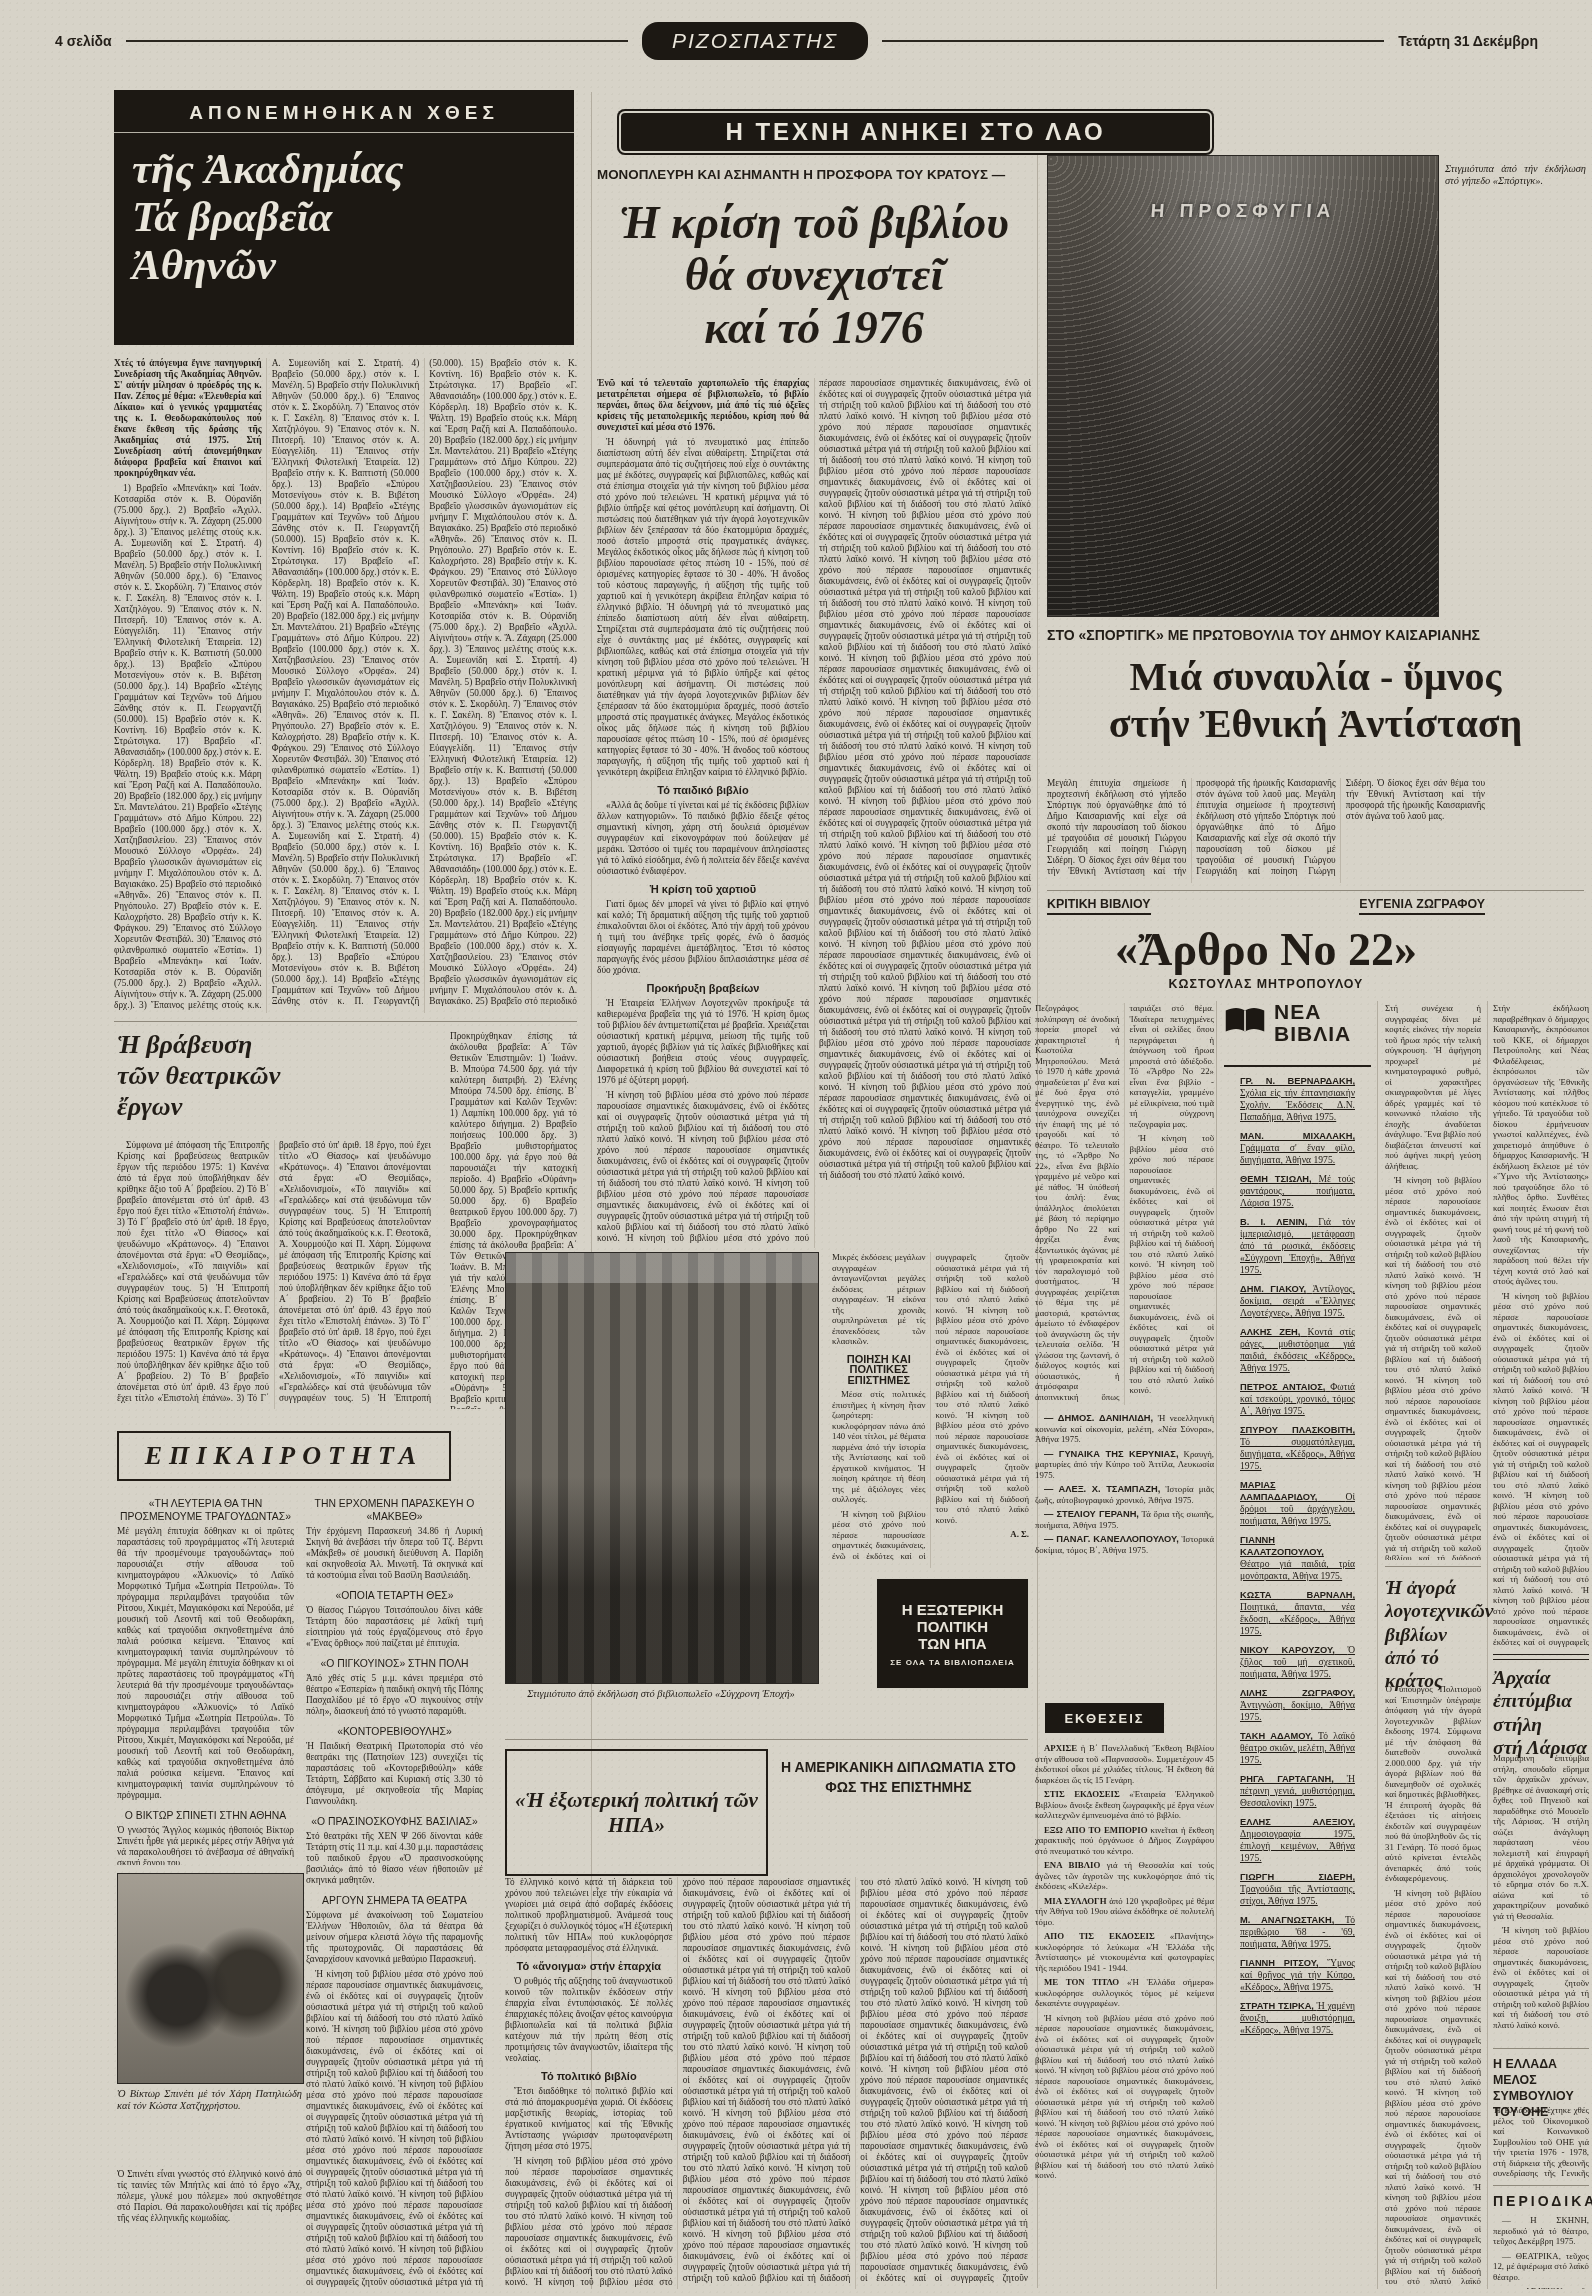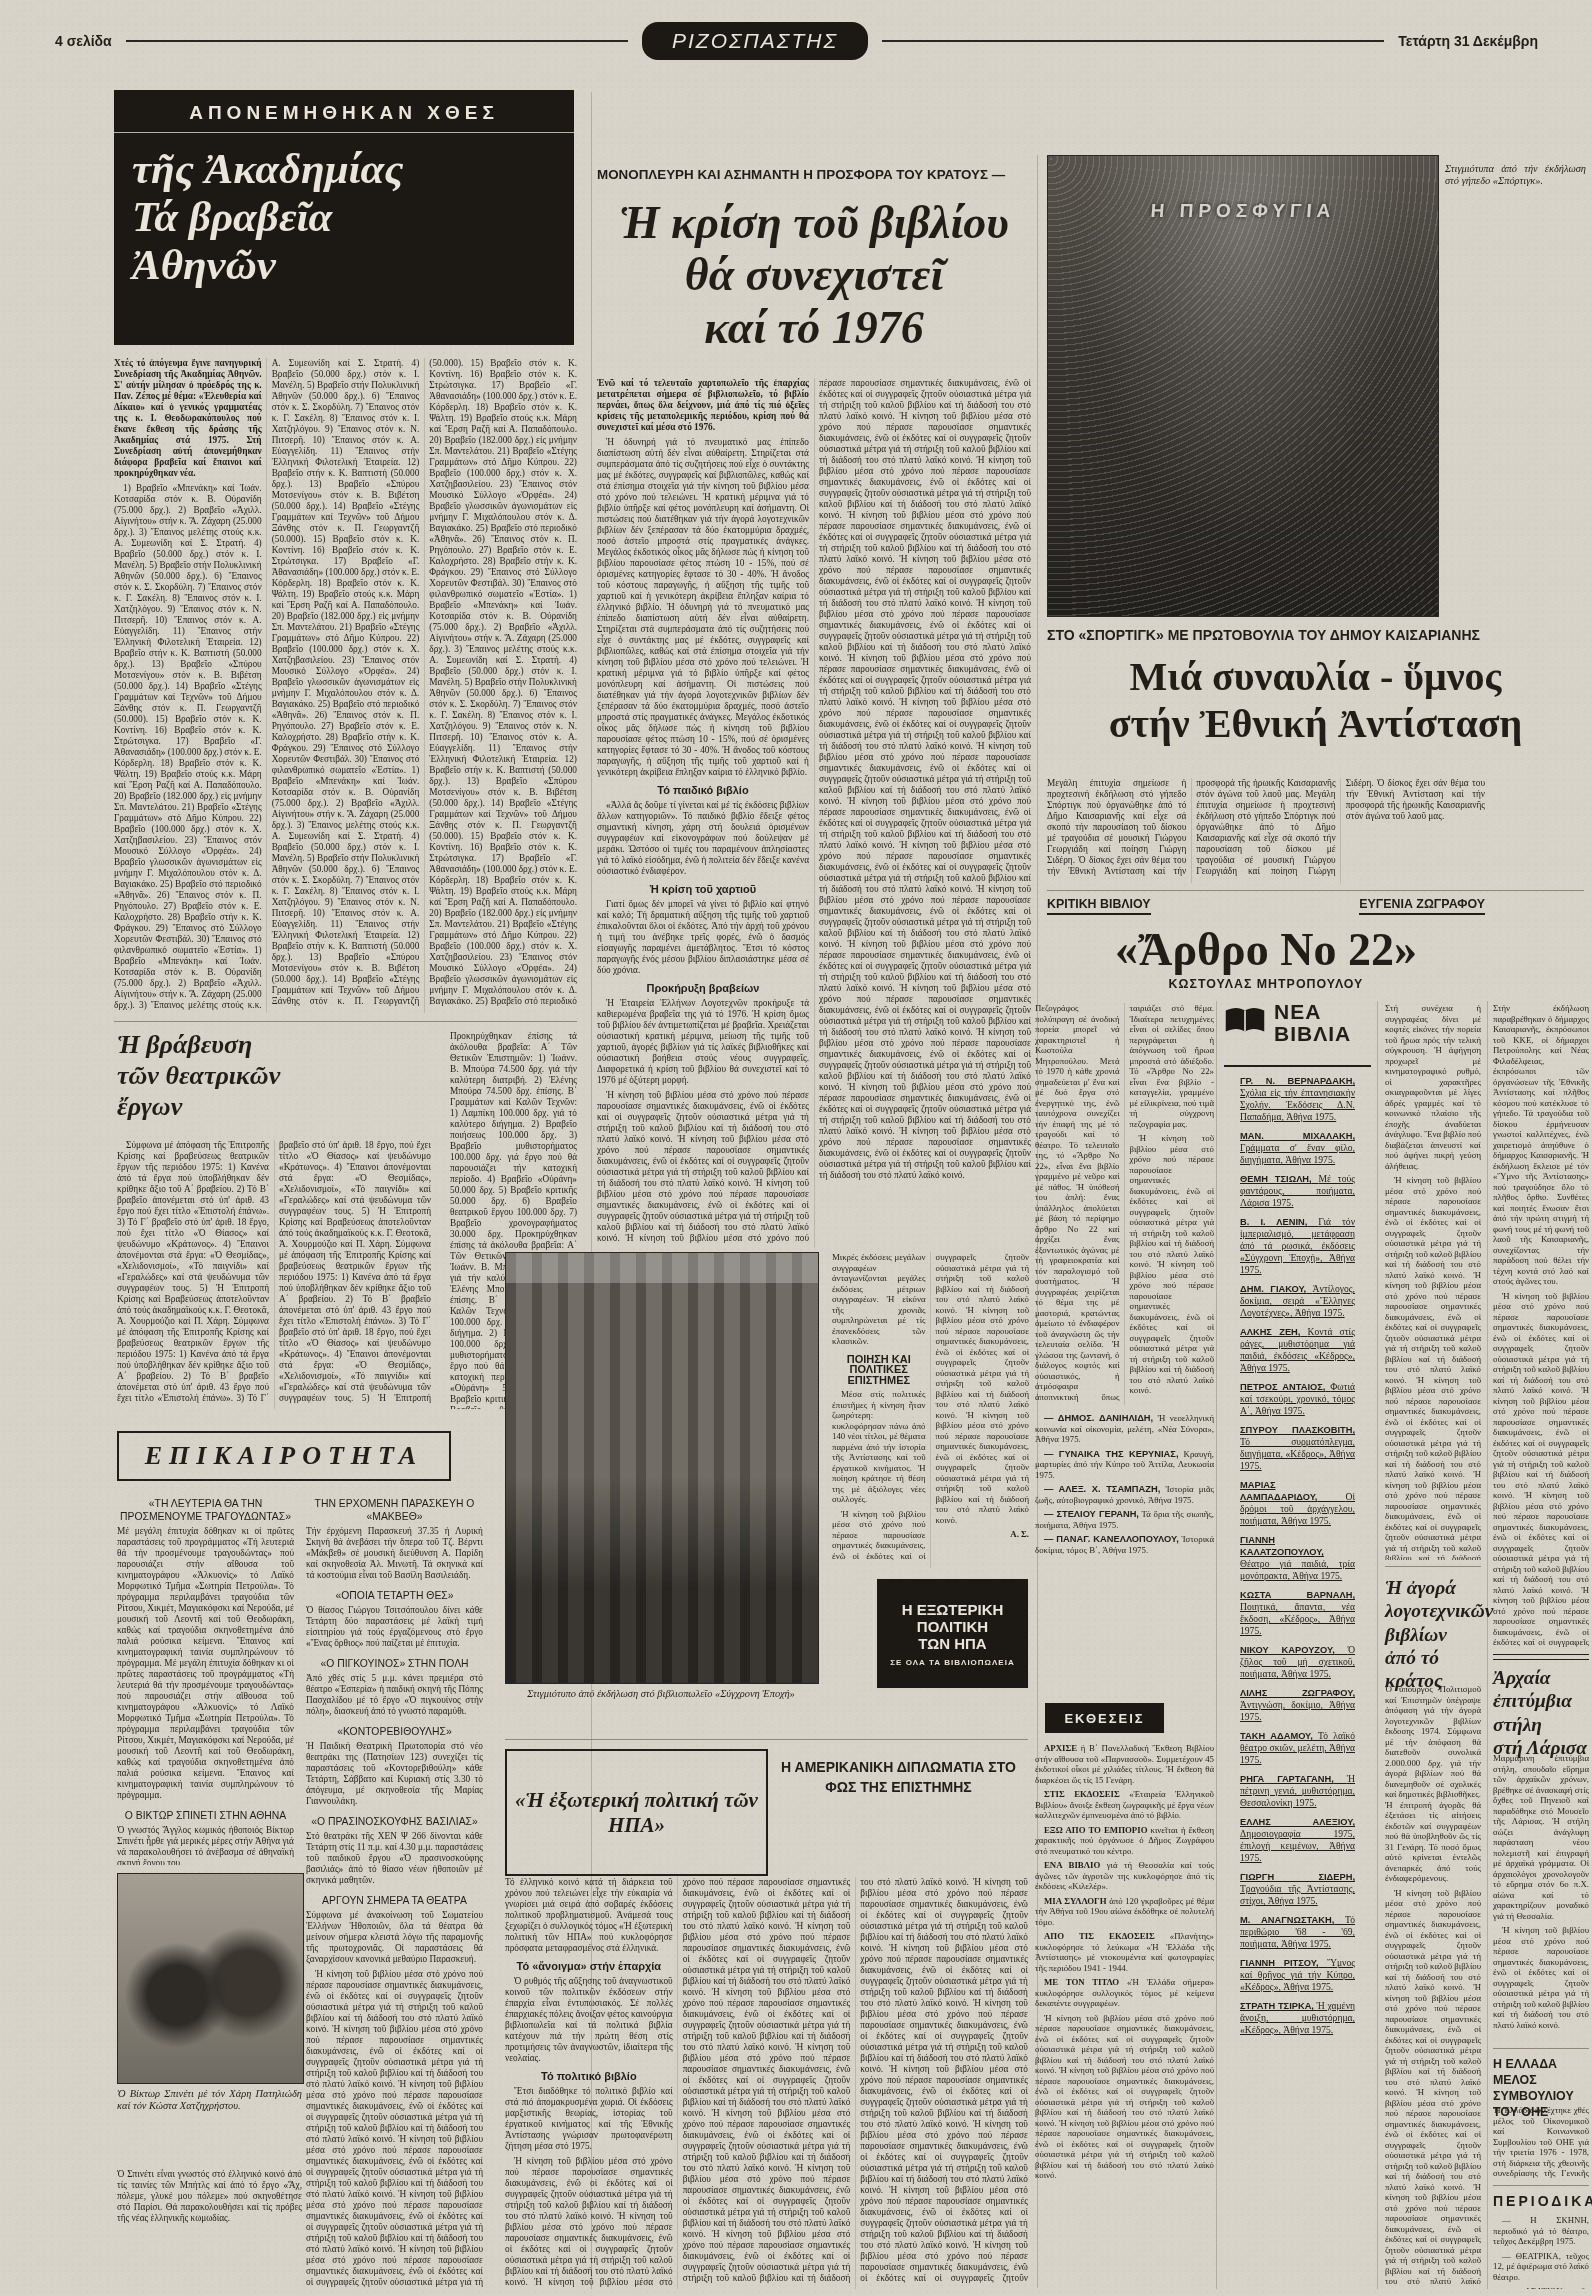--- a/index.html
+++ b/index.html
@@ -133,21 +133,21 @@
     <div>
       <h4 class="epik-head">Ο ΒΙΚΤΩΡ ΣΠΙΝΕΤΙ ΣΤΗΝ ΑΘΗΝΑ</h4>
       <p class="noind">Ὁ γνωστός Ἄγγλος κωμικός ἠθοποιός Βίκτωρ Σπινέτι ἦρθε γιά μερικές μέρες στήν Ἀθήνα γιά νά παρακολουθήσει τό ἀνέβασμα σέ ἀθηναϊκή σκηνή ἔργου του.</p>
 
     </div>
   </section>
 
   <section class="abs bt" style="left:306px;top:1489px;width:177px;height:800px">
     <div>
       <h4 class="epik-head">ΤΗΝ ΕΡΧΟΜΕΝΗ ΠΑΡΑΣΚΕΥΗ Ο «ΜΑΚΒΕΘ»</h4>
-      <p class="noind">Τήν ἐρχόμενη Παρασκευή 37.35 ἡ Λυρική Σκηνή θά ἀνεβάσει τήν ὄπερα τοῦ Τζ. Βέρντι «Μάκβεθ» σέ μουσική διεύθυνση Α. Παρίδη καί σκηνοθεσία Ἀλ. Μινωτῆ. Τά σκηνικά καί τά κοστούμια εἶναι τοῦ Βασίλη Βασιλειάδη.</p>
+      <p class="noind">Τήν ἐρχόμενη Παρασκευή 34.86 ἡ Λυρική Σκηνή θά ἀνεβάσει τήν ὄπερα τοῦ Τζ. Βέρντι «Μάκβεθ» σέ μουσική διεύθυνση Α. Παρίδη καί σκηνοθεσία Ἀλ. Μινωτῆ. Τά σκηνικά καί τά κοστούμια εἶναι τοῦ Βασίλη Βασιλειάδη.</p>
     </div>
     <div>
       <h4 class="epik-head">«ΟΠΟΙΑ ΤΕΤΑΡΤΗ ΘΕΣ»</h4>
       <p class="noind">Ὁ θίασος Γιώργου Τσιτσόπουλου δίνει κάθε Τετάρτη δύο παραστάσεις μέ λαϊκή τιμή εἰσιτηρίου γιά τούς ἐργαζόμενους στό ἔργο «Ἕνας ὄρθιος» πού παίζεται μέ ἐπιτυχία.</p>
     </div>
     <div>
       <h4 class="epik-head">«Ο ΠΙΓΚΟΥΙΝΟΣ» ΣΤΗΝ ΠΟΛΗ</h4>
       <p class="noind">Ἀπό χθές στίς 5 μ.μ. κάνει πρεμιέρα στό θέατρο «Ἑσπερία» ἡ παιδική σκηνή τῆς Πόπης Πασχαλίδου μέ τό ἔργο «Ὁ πιγκουίνος στήν πόλη», διασκευή ἀπό τό γνωστό παραμύθι.</p>
     </div>
     <div>
@@ -164,20 +164,21 @@
       <p>Ἡ κίνηση τοῦ βιβλίου μέσα στό χρόνο πού πέρασε παρουσίασε σημαντικές διακυμάνσεις, ἐνῶ οἱ ἐκδότες καί οἱ συγγραφεῖς ζητοῦν οὐσιαστικά μέτρα γιά τή στήριξη τοῦ καλοῦ βιβλίου καί τή διάδοσή του στό πλατύ λαϊκό κοινό. Ἡ κίνηση τοῦ βιβλίου μέσα στό χρόνο πού πέρασε παρουσίασε σημαντικές διακυμάνσεις, ἐνῶ οἱ ἐκδότες καί οἱ συγγραφεῖς ζητοῦν οὐσιαστικά μέτρα γιά τή στήριξη τοῦ καλοῦ βιβλίου καί τή διάδοσή του στό πλατύ λαϊκό κοινό. Ἡ κίνηση τοῦ βιβλίου μέσα στό χρόνο πού πέρασε παρουσίασε σημαντικές διακυμάνσεις, ἐνῶ οἱ ἐκδότες καί οἱ συγγραφεῖς ζητοῦν οὐσιαστικά μέτρα γιά τή στήριξη τοῦ καλοῦ βιβλίου καί τή διάδοσή του στό πλατύ λαϊκό κοινό. Ἡ κίνηση τοῦ βιβλίου μέσα στό χρόνο πού πέρασε παρουσίασε σημαντικές διακυμάνσεις, ἐνῶ οἱ ἐκδότες καί οἱ συγγραφεῖς ζητοῦν οὐσιαστικά μέτρα γιά τή στήριξη τοῦ καλοῦ βιβλίου καί τή διάδοσή του στό πλατύ λαϊκό κοινό. Ἡ κίνηση τοῦ βιβλίου μέσα στό χρόνο πού πέρασε παρουσίασε σημαντικές διακυμάνσεις, ἐνῶ οἱ ἐκδότες καί οἱ συγγραφεῖς ζητοῦν οὐσιαστικά μέτρα γιά τή στήριξη τοῦ καλοῦ βιβλίου καί τή διάδοσή του στό πλατύ λαϊκό κοινό. Ἡ κίνηση τοῦ βιβλίου μέσα στό χρόνο πού πέρασε παρουσίασε σημαντικές διακυμάνσεις, ἐνῶ οἱ ἐκδότες καί οἱ συγγραφεῖς ζητοῦν οὐσιαστικά μέτρα γιά τή στήριξη τοῦ καλοῦ βιβλίου καί τή διάδοσή του στό πλατύ λαϊκό κοινό.</p>
     </div>
   </section>
 
   <div class="abs photo ph-men" style="left:117px;top:1873px;width:185px;height:209px"></div>
   <div class="abs caption" style="left:117px;top:2088px;width:185px;height:76px">Ὁ Βίκτωρ Σπινέτι μέ τόν Χάρη Πατηλιώδη καί τόν Κώστα Χατζηχρήστου.</div>
   <section class="abs bt" style="left:117px;top:2169px;width:185px;height:117px">
     <p class="noind">Ὁ Σπινέτι εἶναι γνωστός στό ἑλληνικό κοινό ἀπό τίς ταινίες τῶν Μπήτλς καί ἀπό τό ἔργο «Ἄχ, πόλεμε, γλυκέ μου πόλεμε» πού σκηνοθέτησε στό Παρίσι. Θά παρακολουθήσει καί τίς πρόβες τῆς νέας ἑλληνικῆς κωμωδίας.</p>
   </section>
 
+  <div class="abs blackbox banner" style="left:617px;top:109px;width:597px;height:46px">Η ΤΕΧΝΗ ΑΝΗΚΕΙ ΣΤΟ ΛΑΟ</div>
 
   <div class="abs kicker" style="left:597px;top:167px;width:434px">ΜΟΝΟΠΛΕΥΡΗ ΚΑΙ ΑΣΗΜΑΝΤΗ Η ΠΡΟΣΦΟΡΑ ΤΟΥ ΚΡΑΤΟΥΣ —</div>
   <div class="abs bigHead" style="left:597px;top:197px;width:434px;height:171px">
     <div>Ἡ κρίση τοῦ βιβλίου</div>
     <div>θά συνεχιστεῖ</div>
     <div>καί τό 1976</div>
   </div>
   <section class="abs bt c2" style="left:597px;top:378px;width:434px;height:870px">
     <p class="b noind">Ἐνῶ καί τό τελευταῖο χαρτοπωλεῖο τῆς ἐπαρχίας μετατρέπεται σήμερα σέ βιβλιοπωλεῖο, τό βιβλίο περνάει, ὅπως ὅλα δείχνουν, μιά ἀπό τίς πιό ὀξεῖες κρίσεις τῆς μεταπολεμικῆς περιόδου, κρίση πού θά συνεχιστεῖ καί μέσα στό 1976.</p>
     <p>Ἡ ὀδυνηρή γιά τό πνευματικό μας ἐπίπεδο διαπίστωση αὐτή δέν εἶναι αὐθαίρετη. Στηρίζεται στά συμπεράσματα ἀπό τίς συζητήσεις πού εἶχε ὁ συντάκτης μας μέ ἐκδότες, συγγραφεῖς καί βιβλιοπῶλες, καθώς καί στά ἐπίσημα στοιχεῖα γιά τήν κίνηση τοῦ βιβλίου μέσα στό χρόνο πού τελειώνει. Ἡ κρατική μέριμνα γιά τό βιβλίο ὑπῆρξε καί φέτος μονόπλευρη καί ἀσήμαντη. Οἱ πιστώσεις πού διατέθηκαν γιά τήν ἀγορά λογοτεχνικῶν βιβλίων δέν ξεπέρασαν τά δύο ἑκατομμύρια δραχμές, ποσό ἀστεῖο μπροστά στίς πραγματικές ἀνάγκες. Μεγάλος ἐκδοτικός οἶκος μᾶς δήλωσε πώς ἡ κίνηση τοῦ βιβλίου παρουσίασε φέτος πτώση 10 - 15%, πού σέ ὁρισμένες κατηγορίες ἔφτασε τό 30 - 40%. Ἡ ἄνοδος τοῦ κόστους παραγωγῆς, ἡ αὔξηση τῆς τιμῆς τοῦ χαρτιοῦ καί ἡ γενικότερη ἀκρίβεια ἔπληξαν καίρια τό ἑλληνικό βιβλίο. Ἡ ὀδυνηρή γιά τό πνευματικό μας ἐπίπεδο διαπίστωση αὐτή δέν εἶναι αὐθαίρετη. Στηρίζεται στά συμπεράσματα ἀπό τίς συζητήσεις πού εἶχε ὁ συντάκτης μας μέ ἐκδότες, συγγραφεῖς καί βιβλιοπῶλες, καθώς καί στά ἐπίσημα στοιχεῖα γιά τήν κίνηση τοῦ βιβλίου μέσα στό χρόνο πού τελειώνει. Ἡ κρατική μέριμνα γιά τό βιβλίο ὑπῆρξε καί φέτος μονόπλευρη καί ἀσήμαντη. Οἱ πιστώσεις πού διατέθηκαν γιά τήν ἀγορά λογοτεχνικῶν βιβλίων δέν ξεπέρασαν τά δύο ἑκατομμύρια δραχμές, ποσό ἀστεῖο μπροστά στίς πραγματικές ἀνάγκες. Μεγάλος ἐκδοτικός οἶκος μᾶς δήλωσε πώς ἡ κίνηση τοῦ βιβλίου παρουσίασε φέτος πτώση 10 - 15%, πού σέ ὁρισμένες κατηγορίες ἔφτασε τό 30 - 40%. Ἡ ἄνοδος τοῦ κόστους παραγωγῆς, ἡ αὔξηση τῆς τιμῆς τοῦ χαρτιοῦ καί ἡ γενικότερη ἀκρίβεια ἔπληξαν καίρια τό ἑλληνικό βιβλίο.</p>

